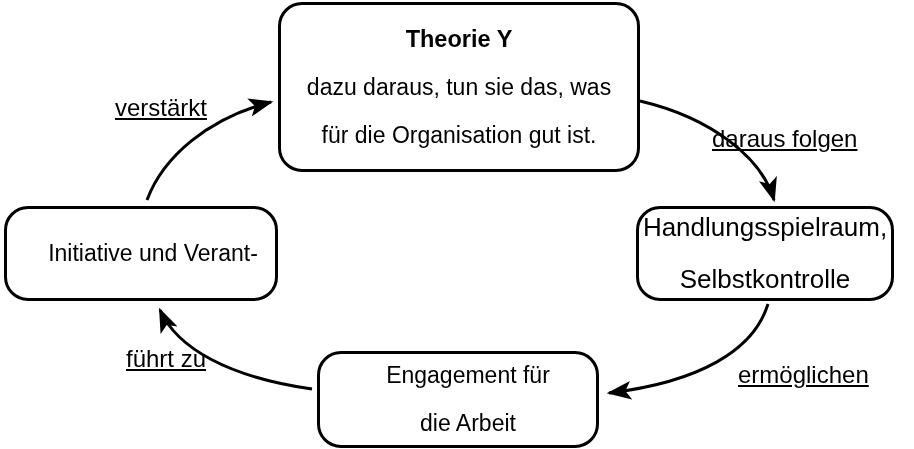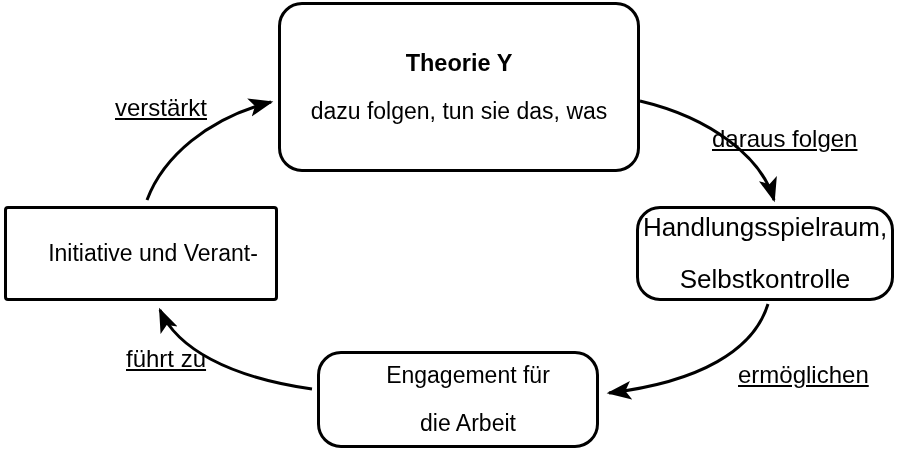--- a/index.html
+++ b/index.html
@@ -62,21 +62,21 @@
     border-radius: 24px;
   }
 
   
   #node-initiative {
     left: 4px;
     top: 206px;
     width: 274px;
     height: 95px;
     font-size: 23px;
-    border-radius: 4px;
+    border-radius: 24px;
     padding-left: 24px;
   }
 
   
   #node-engagement {
     left: 317px;
     top: 351px;
     width: 282px;
     height: 97px;
     font-size: 23px;
@@ -113,21 +113,22 @@
 
     <path d="M 768,304 C 754,350 700,382 609,393" fill="none" stroke="#000000" stroke-width="3" marker-end="url(#arrowhead)"></path>
 
     <path d="M 312,389 C 228,377 177,348 160,310" fill="none" stroke="#000000" stroke-width="3" marker-end="url(#arrowhead)"></path>
 
     <path d="M 147,200 C 163,157 208,118 271,102" fill="none" stroke="#000000" stroke-width="3" marker-end="url(#arrowhead)"></path>
   </svg>
 
   <div class="node" id="node-theorie-y">
     <span class="line title">Theorie Y</span>
-    <span class="line">dazu folgen, tun sie das, was</span>
+    <span class="line">dazu daraus, tun sie das, was</span>
+    <span class="line">für die Organisation gut ist.</span>
   </div>
 
   <div class="node" id="node-handlungsspielraum">
     <span class="line">Handlungsspielraum,</span>
     <span class="line">Selbstkontrolle</span>
   </div>
 
   <div class="node" id="node-engagement">
     <span class="line">Engagement für</span>
     <span class="line">die Arbeit</span>

